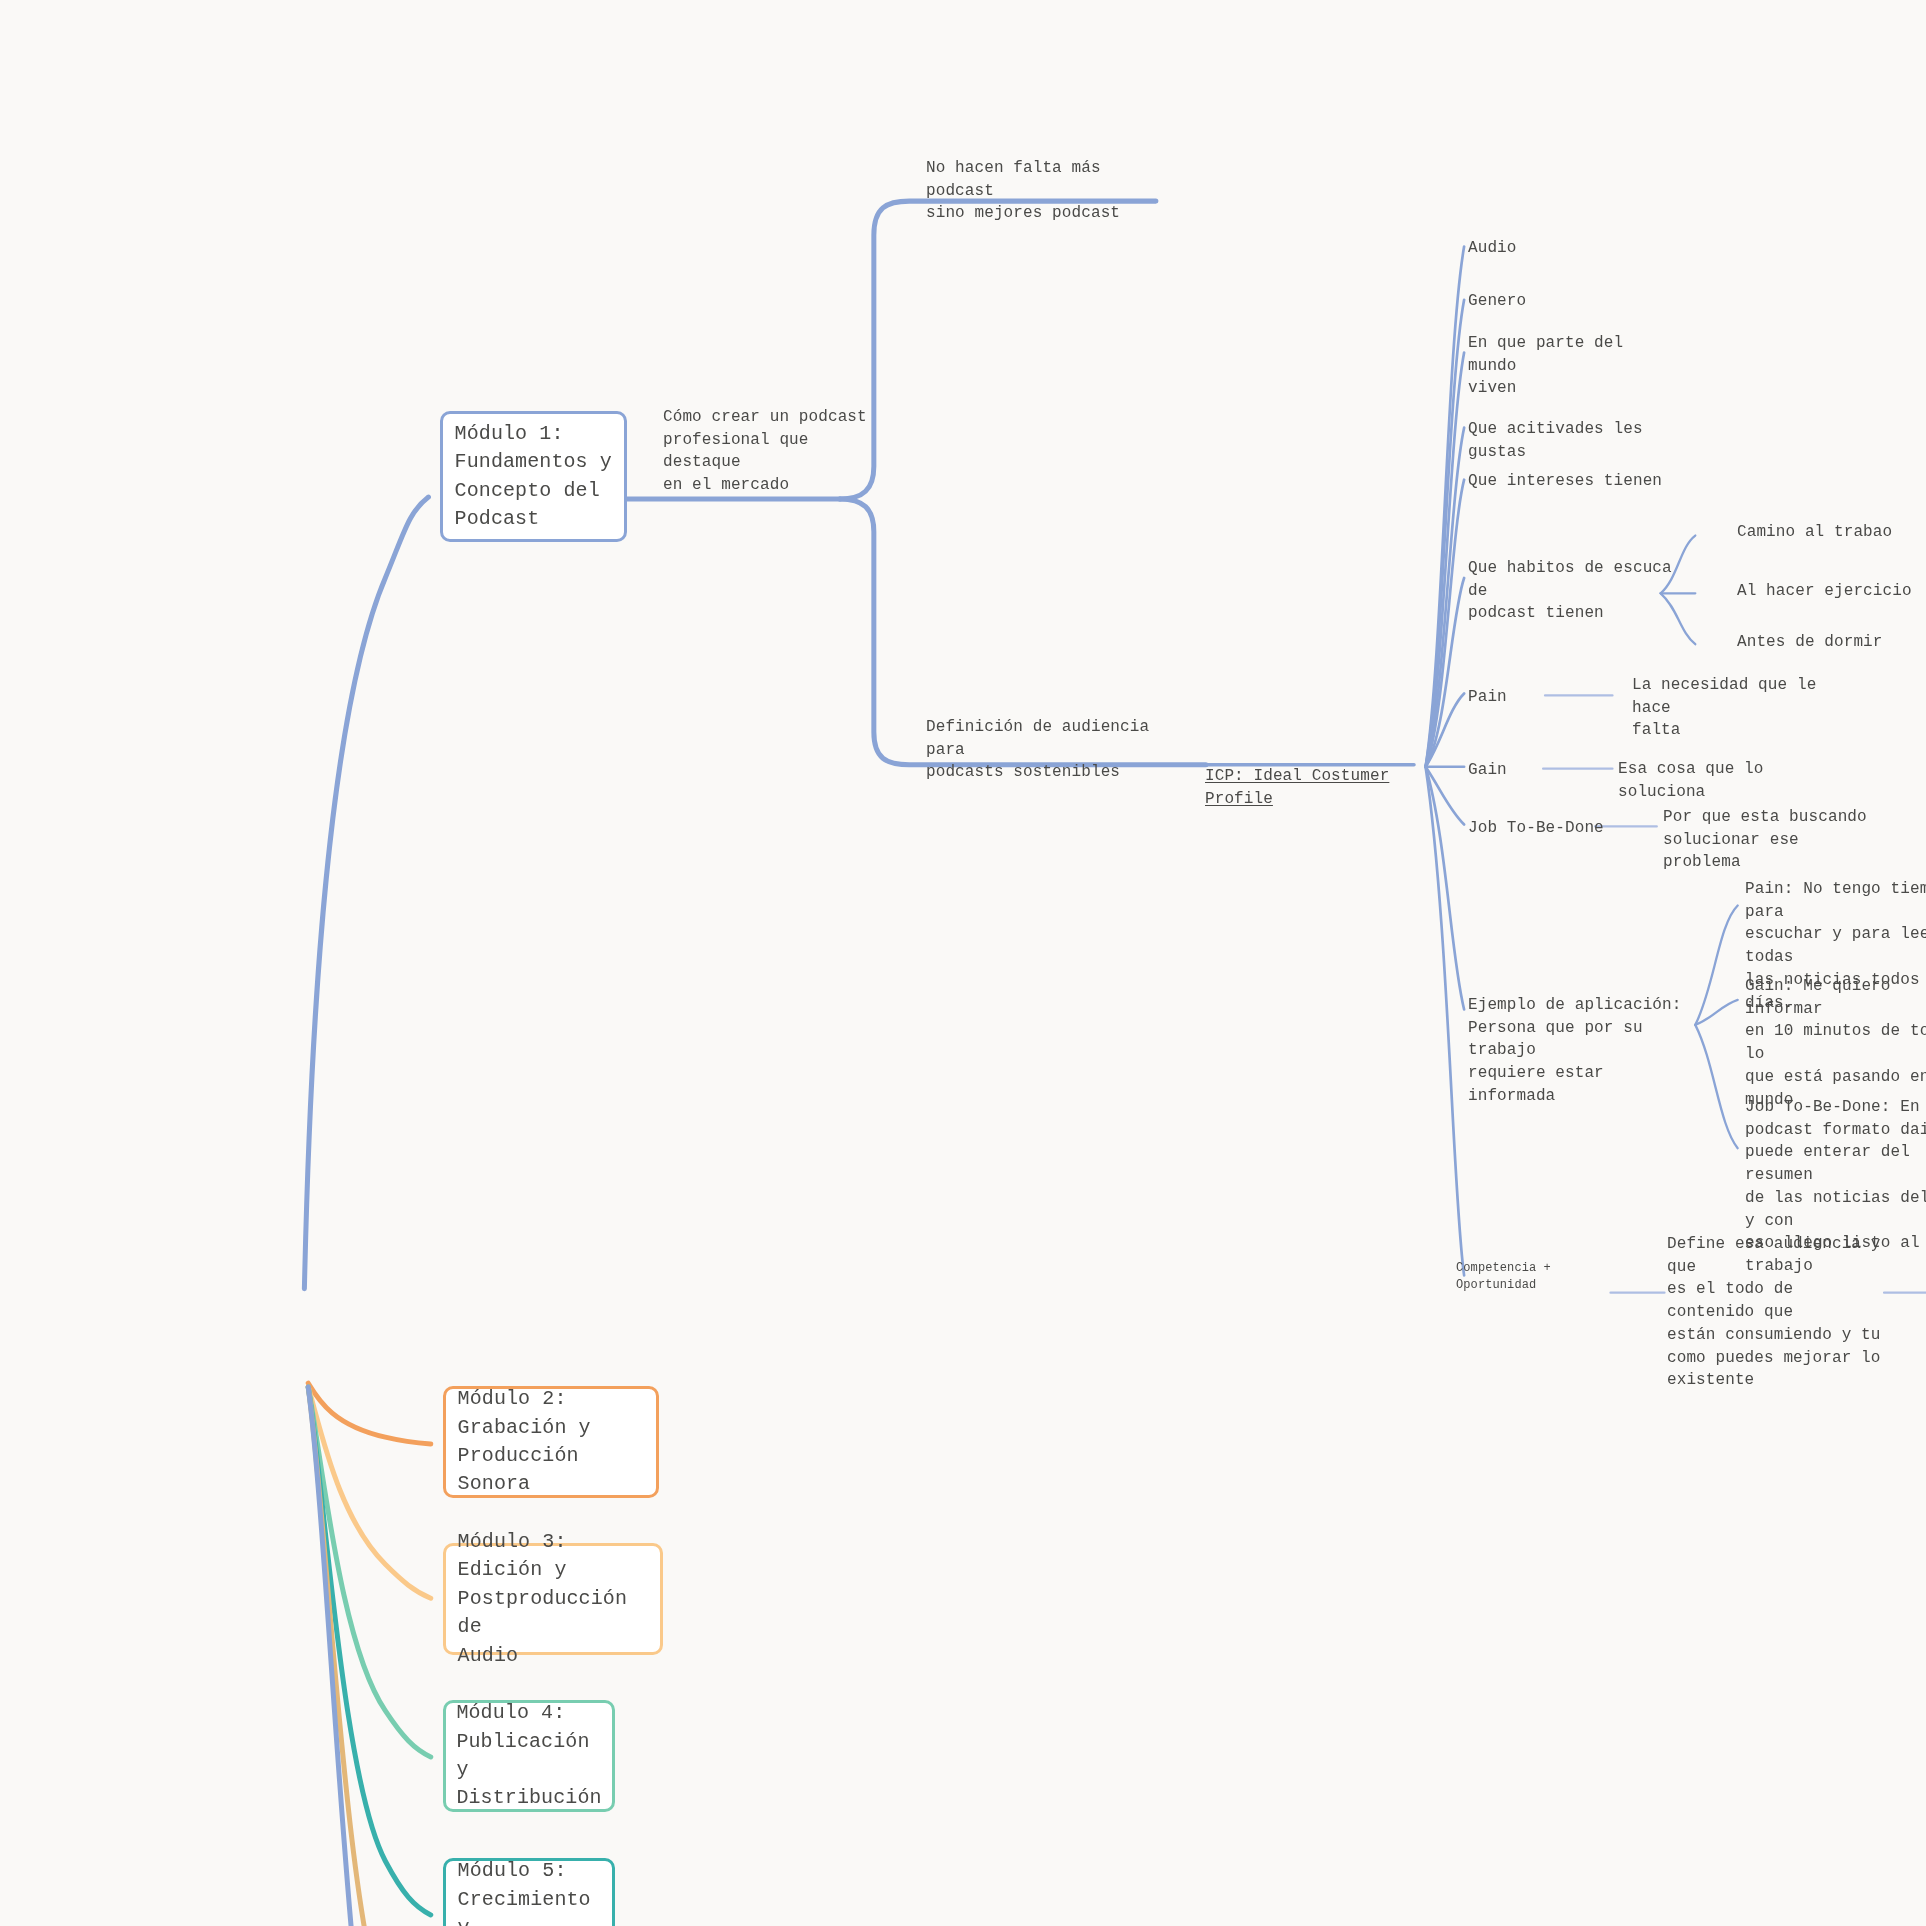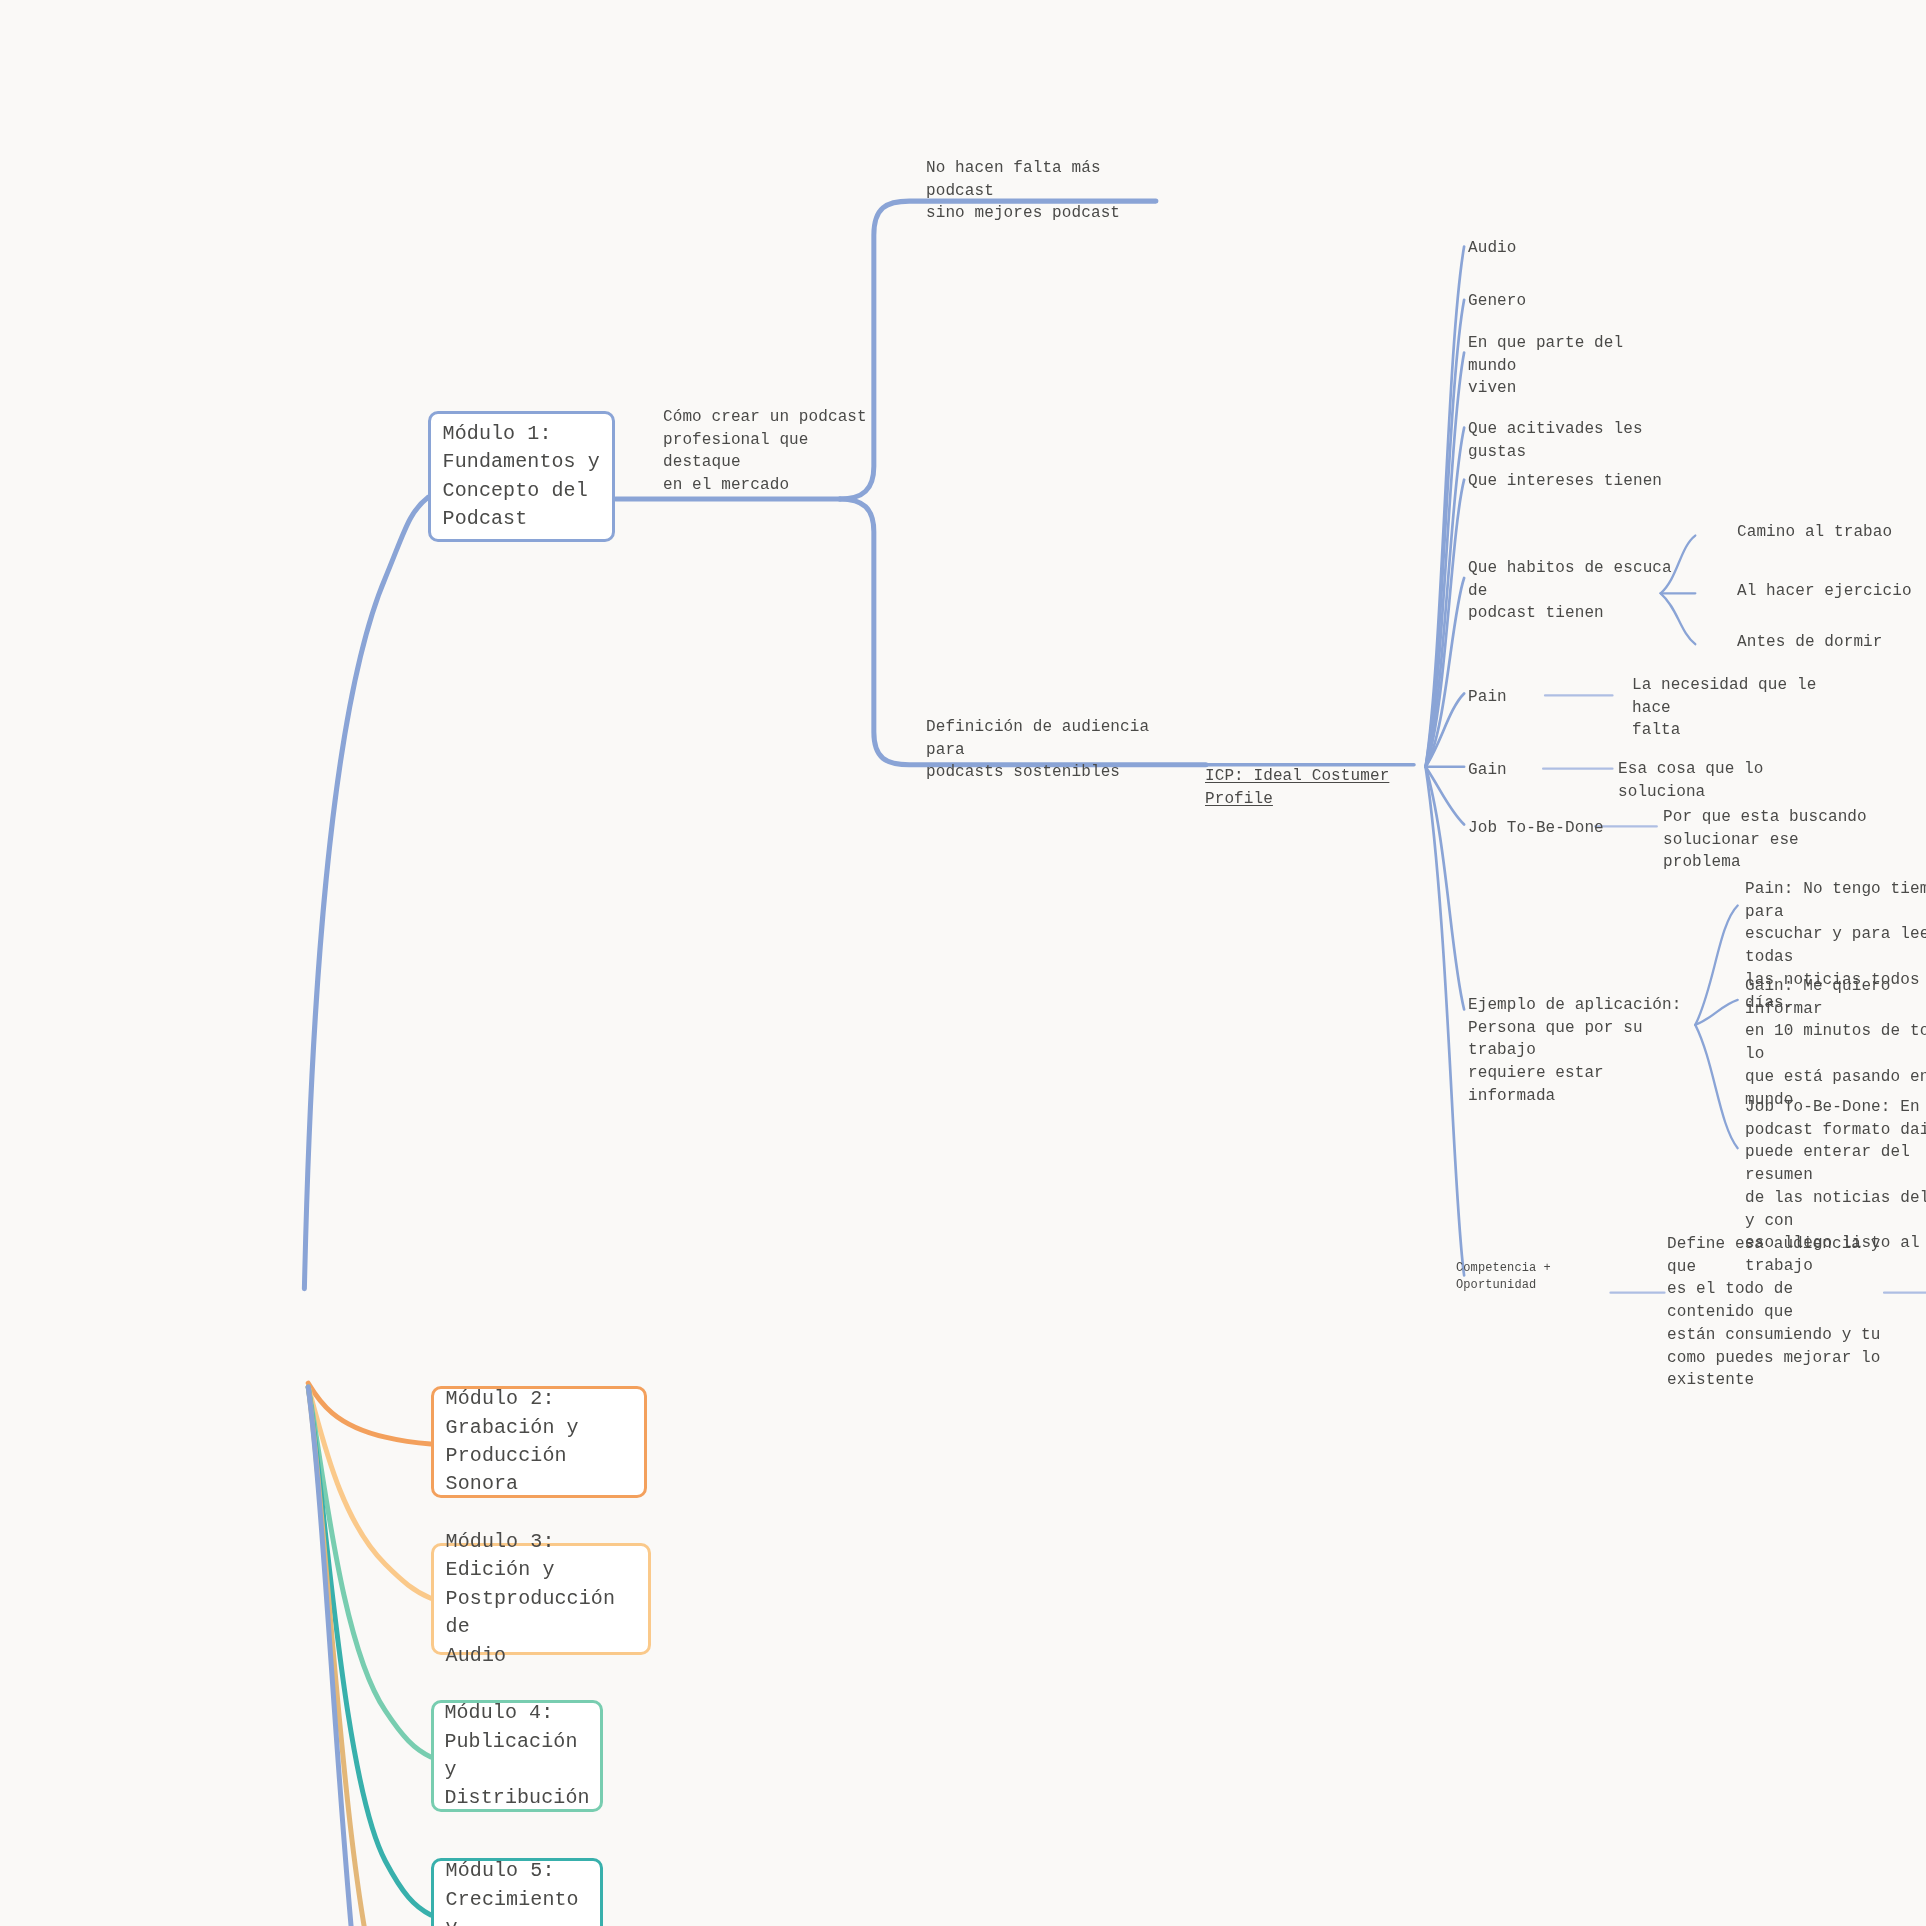--- a/index.html
+++ b/index.html
@@ -50,20 +50,21 @@
     background: #ffffff;
     border-style: solid;
     border-width: 3.5px;
     border-radius: 10px;
     display: flex;
     align-items: center;
     line-height: 1.42;
     white-space: pre-line;
     letter-spacing: 0.1px;
     padding: 8.5px 11.6px;
+    margin-left: 12px;
   }
 
   
   .rootnode {
     background: #fadfb4;
     border-radius: 8.5px;
     display: flex;
     align-items: center;
     justify-content: center;
     text-align: center;

